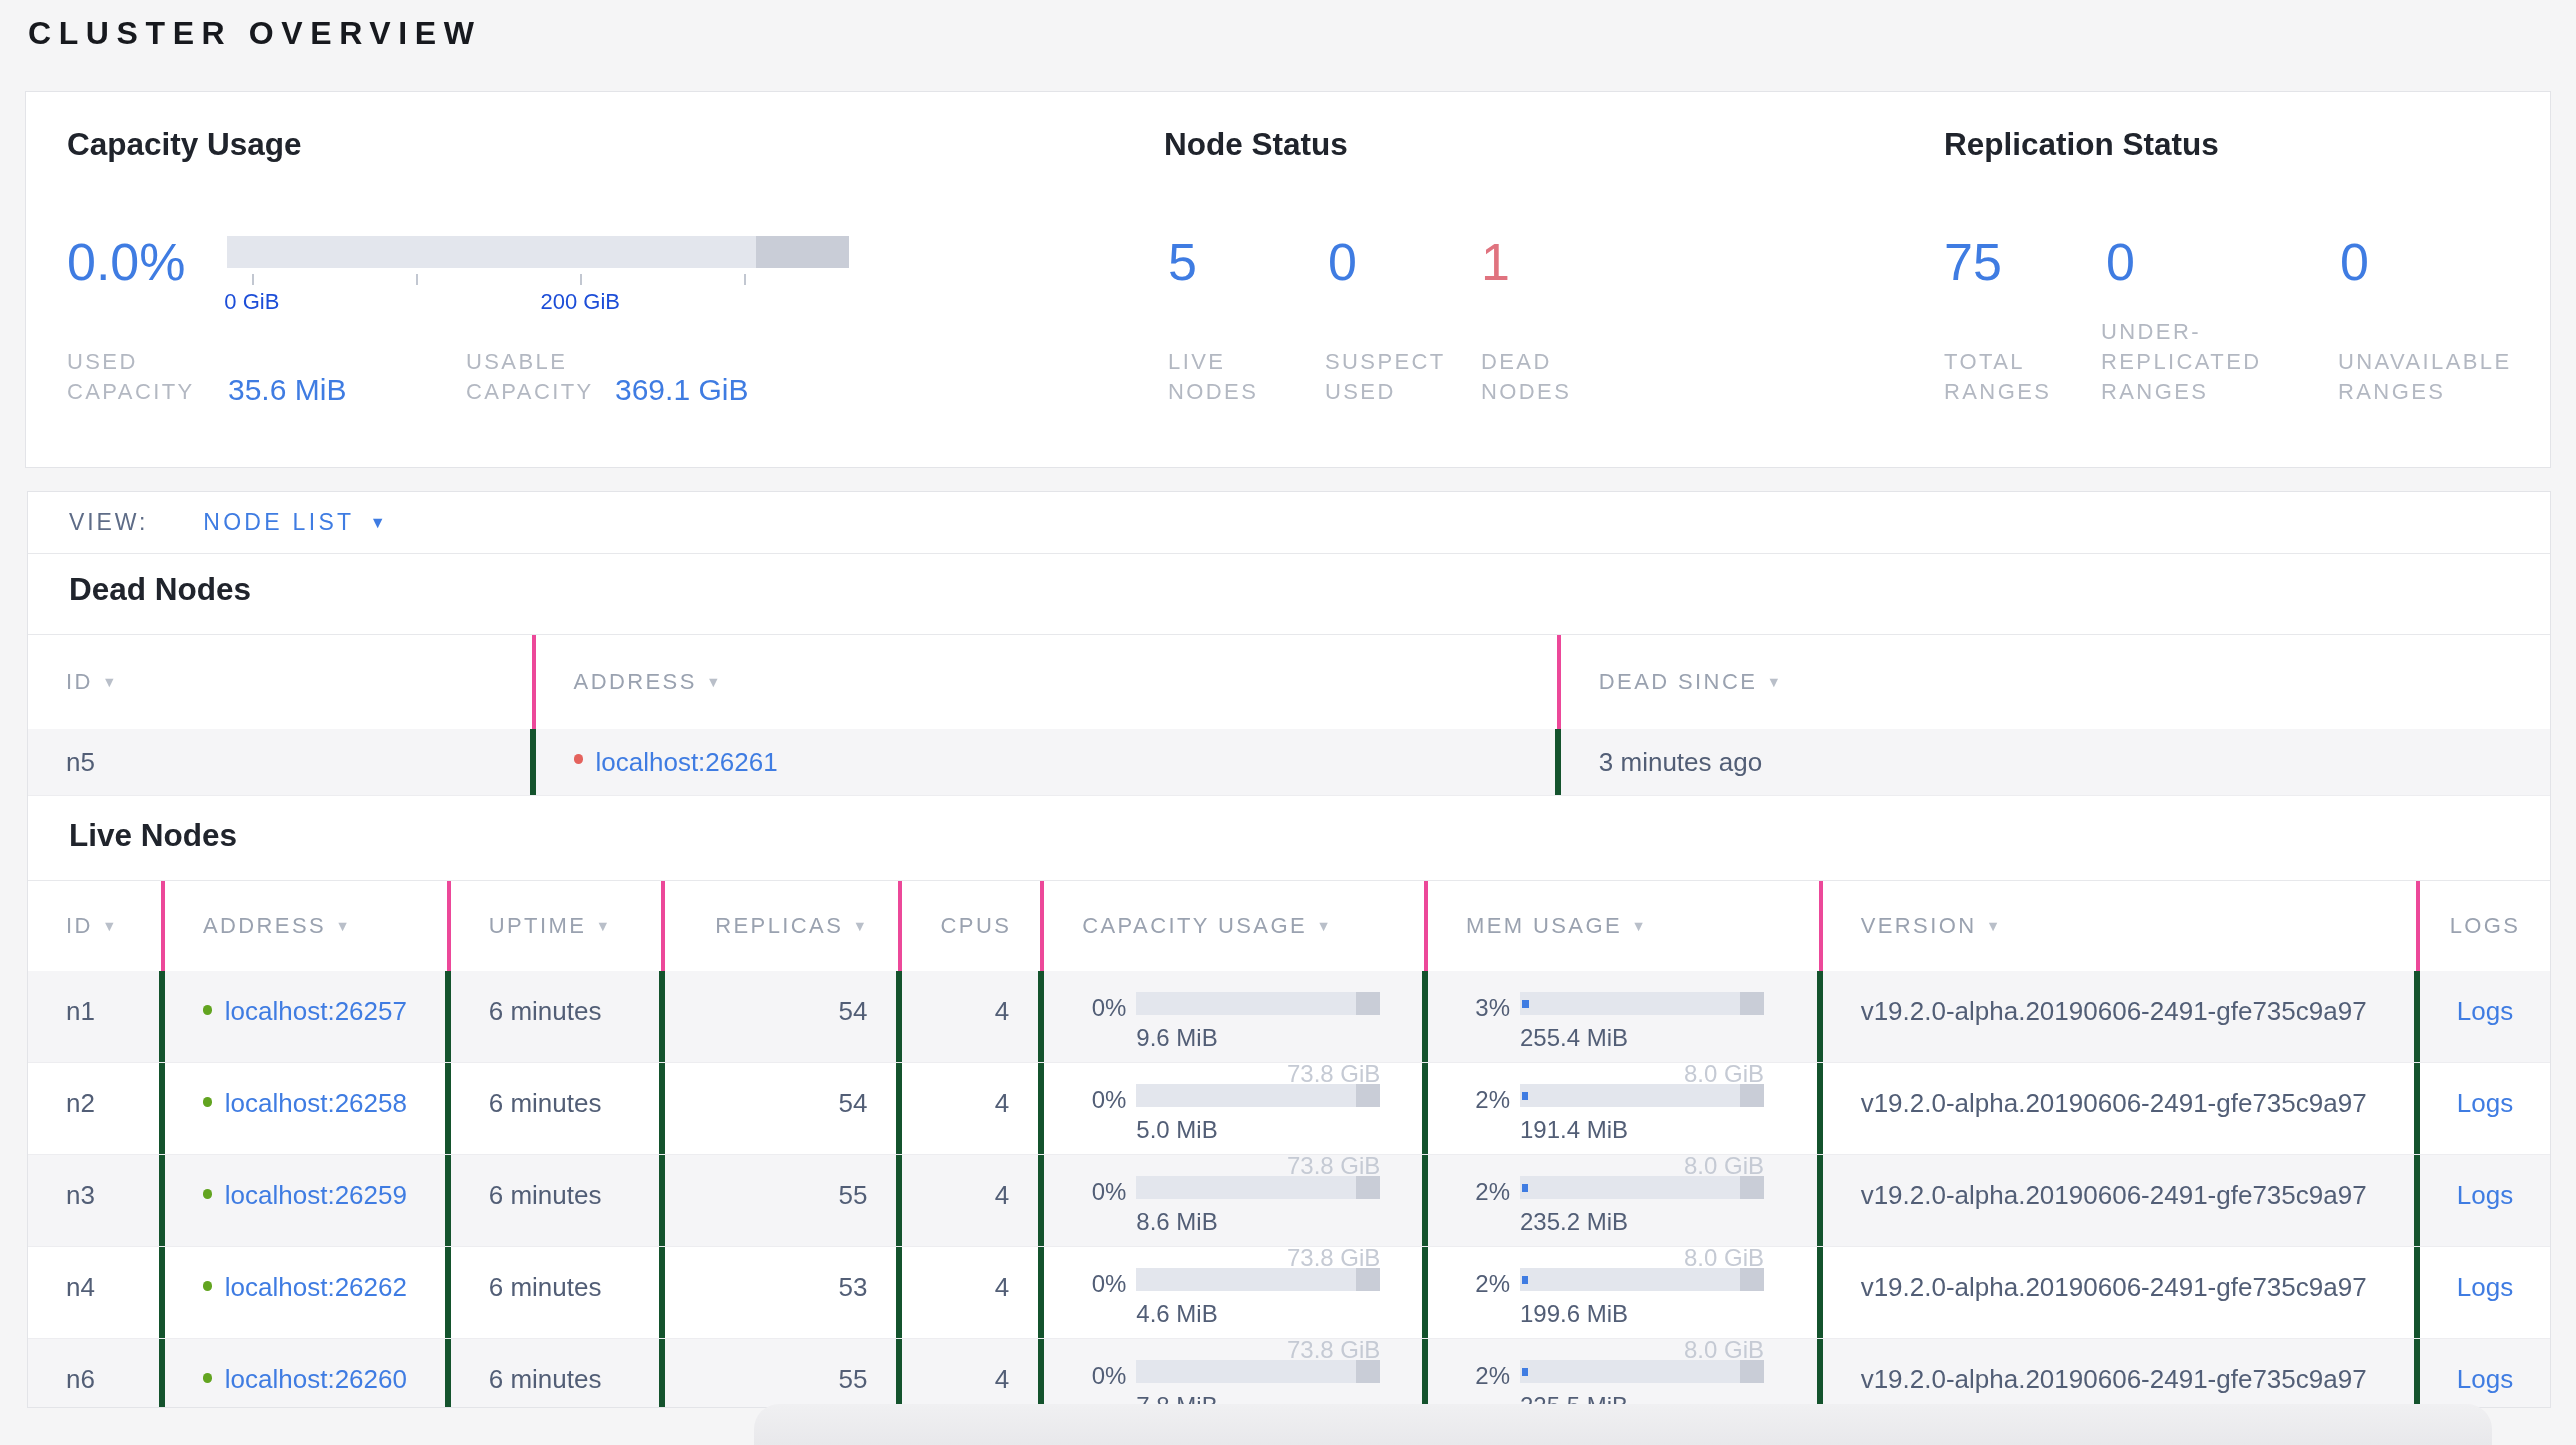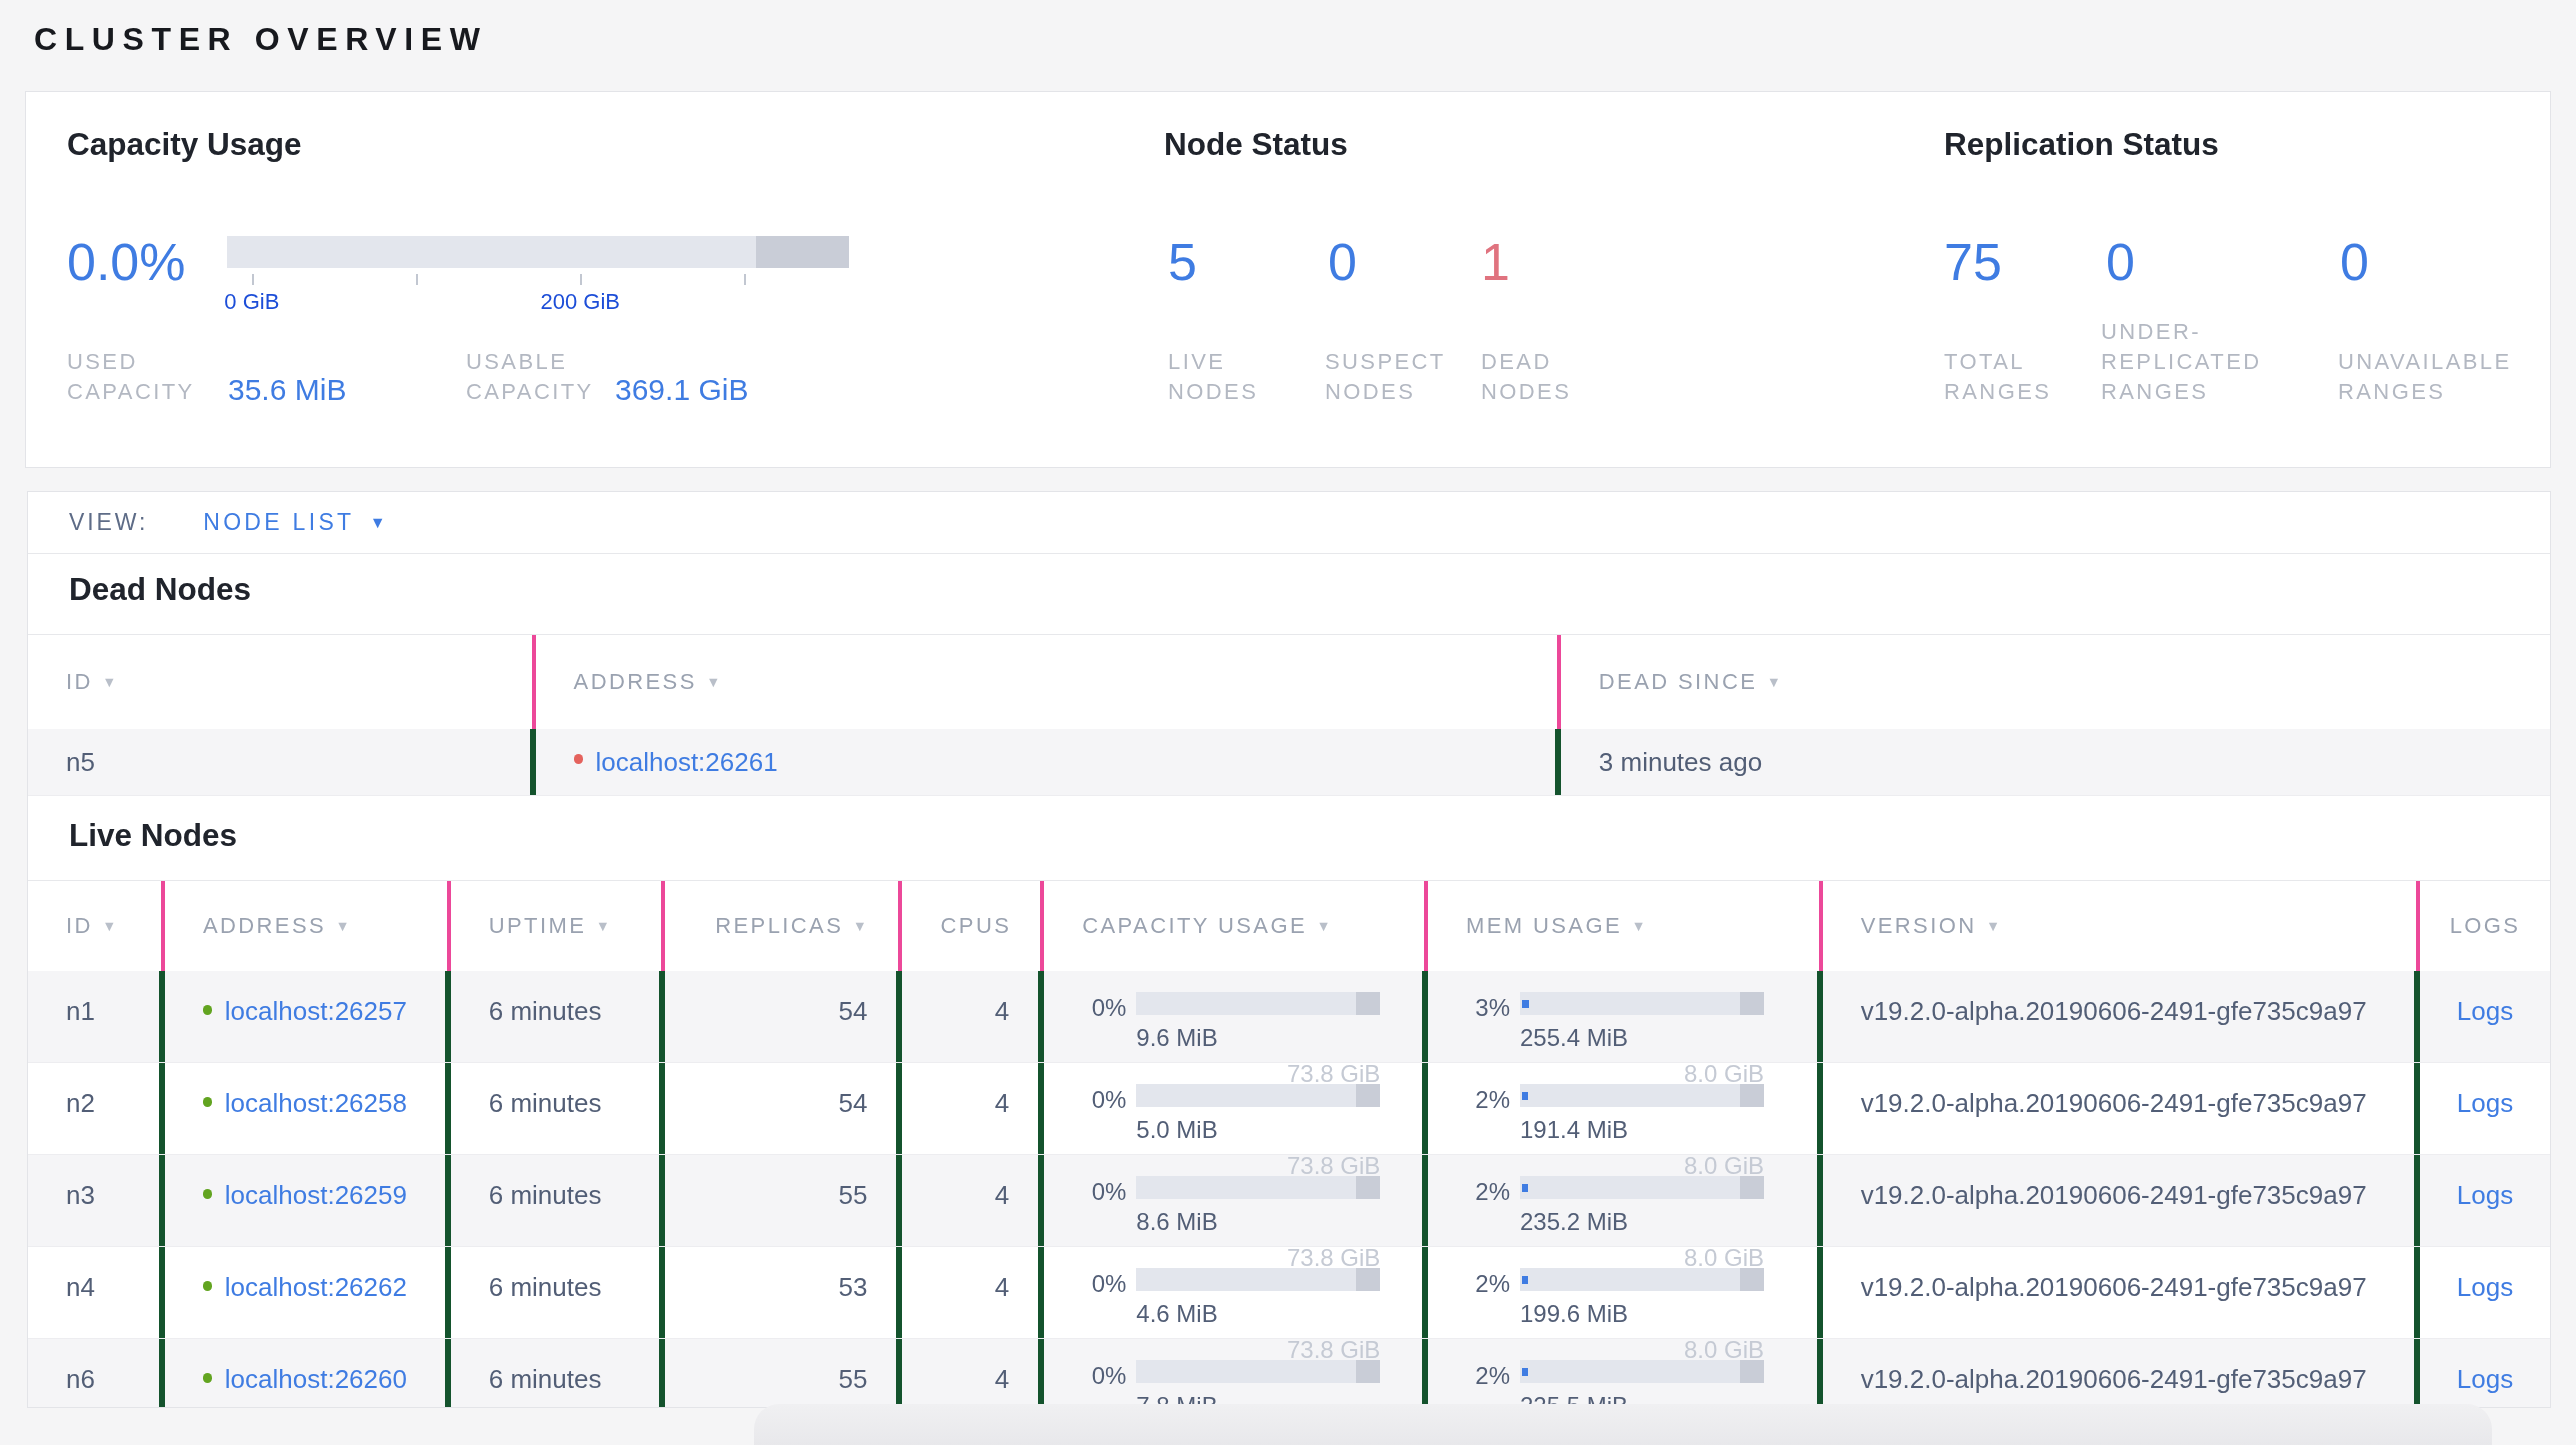--- a/index.html
+++ b/index.html
@@ -1,20 +1,20 @@
 <!DOCTYPE html>
 <html><head>
 <meta charset="utf-8">
 <style>
   html,body{margin:0;padding:0;background:#f5f5f6;}
   .root{position:relative;width:2576px;height:1446px;background:#f5f5f6;
         font-family:"Liberation Sans","DejaVu Sans",sans-serif;overflow:hidden;}
 
   
-  .page-title{position:absolute;left:26px;top:13.4px;margin:8px;font-size:32px;font-weight:700;
+  .page-title{position:absolute;left:26px;top:13.4px;margin:2px;font-size:32px;font-weight:700;
               letter-spacing:7.6px;color:#17191e;}
 
   
   .panel{position:absolute;background:#fff;border:1px solid #e3e4e8;box-sizing:border-box;}
   .summary{left:25px;top:91px;width:2526px;height:377px;}
   .main{left:27px;top:491px;width:2524px;height:917px;overflow:hidden;}
 
   
   .sec-heading{position:absolute;top:34px;margin:0;font-size:31.5px;font-weight:600;color:#20242c;}
   .big-num{position:absolute;top:140px;font-size:52px;font-weight:500;color:var(--accent);}
@@ -112,21 +112,21 @@
     <div class="stat-label" style="left:41px;width:162px">USED CAPACITY</div>
     <div class="stat-value" style="left:202px">35.6 MiB</div>
     <div class="stat-label" style="left:440px;width:172px">USABLE CAPACITY</div>
     <div class="stat-value" style="left:589px">369.1 GiB</div>
 
     <h2 class="sec-heading" style="left:1138px">Node Status</h2>
     <div class="big-num" style="left:1142px">5</div>
     <div class="big-num" style="left:1302px">0</div>
     <div class="big-num red" style="left:1455px">1</div>
     <div class="stat-label" style="left:1142px;width:143px">LIVE NODES</div>
-    <div class="stat-label" style="left:1299px;width:153px">SUSPECT NODES</div>
+    <div class="stat-label" style="left:1299px;width:153px">SUSPECT USED</div>
     <div class="stat-label" style="left:1455px;width:143px">DEAD NODES</div>
 
     <h2 class="sec-heading" style="left:1918px">Replication Status</h2>
     <div class="big-num" style="left:1918px">75</div>
     <div class="big-num" style="left:2080px">0</div>
     <div class="big-num" style="left:2314px">0</div>
     <div class="stat-label" style="left:1918px;width:162px">TOTAL RANGES</div>
     <div class="stat-label" style="left:2075px;width:210px">UNDER-REPLICATED RANGES</div>
     <div class="stat-label" style="left:2312px;width:229px">UNAVAILABLE RANGES</div>
   </section>

